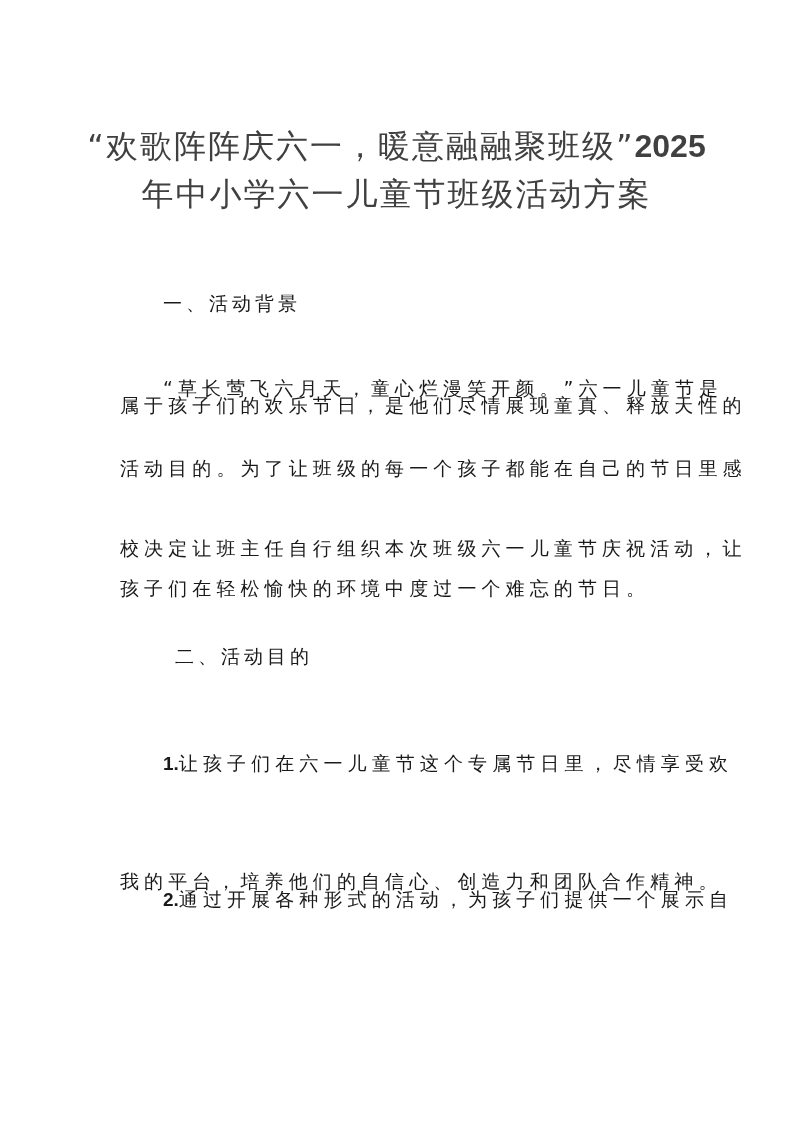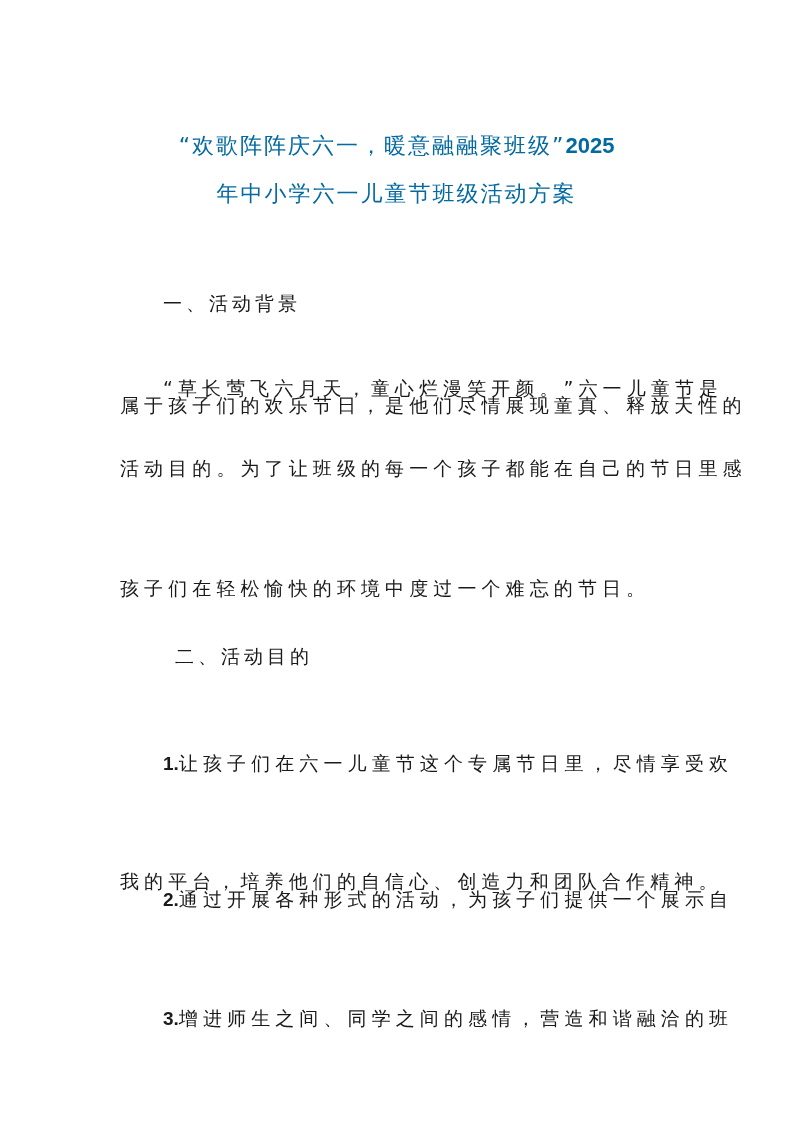--- a/index.html
+++ b/index.html
@@ -20,23 +20,23 @@
       left: 0; top: 0;
       width: 793px;
       height: 1122px;
       background: #ffffff;
     }
     .title {
       position: absolute;
       left: 0;
       width: 793px;
       text-align: center;
-      font-size: 22px;
+      font-size: 32px;
       letter-spacing: 2px;
-      color: #0369a1;
+      color: #404040;
       line-height: 48px;
     }
     .title .num {
       font-family: "Liberation Sans", sans-serif;
       font-weight: bold;
       letter-spacing: 0;
     }
     .title-l1 { top: 122px; }
     .title-l2 { top: 170px; }
 
@@ -66,30 +66,28 @@
   <div class="title title-l1">
     <span>“欢歌阵阵庆六一，暖意融融聚班级”</span><span class="num">2025</span>
   </div>
   <div class="title title-l2">年中小学六一儿童节班级活动方案</div>
 
   <div class="line heading" style="top:288px;">一、活动背景</div>
 
   <div class="line indent" style="top:373px;">“草长莺飞六月天，童心烂漫笑开颜。”六一儿童节是</div>
   <div class="line" style="top:390px;">属于孩子们的欢乐节日，是他们尽情展现童真、释放天性的</div>
   <div class="line" style="top:453px;">活动目的。为了让班级的每一个孩子都能在自己的节日里感</div>
+  <div class="line" style="top:533px;">校决定让班主任自行组织本次班级六一儿童节庆祝活动，让</div>
   <div class="line" style="top:573px;">孩子们在轻松愉快的环境中度过一个难忘的节日。</div>
 
   <div class="line heading" style="top:641px;margin-left:12px;">二、活动目的</div>
 
   <div class="line indent" style="top:748px;">
     <span class="num-lead">1.</span><span>让孩子们在六一儿童节这个专属节日里，尽情享受欢</span>
   </div>
 
   <div class="line indent" style="top:836px;margin-top:48px;">
     <span class="num-lead">2.</span><span>通过开展各种形式的活动，为孩子们提供一个展示自</span>
   </div>
   <div class="line" style="top:866px;">我的平台，培养他们的自信心、创造力和团队合作精神。</div>
 
-  <div class="line indent" style="top:1003px;">
-    <span class="num-lead">3.</span><span>增进师生之间、同学之间的感情，营造和谐融洽的班</span>
-  </div>
 
 </div>
 
 </body></html>

